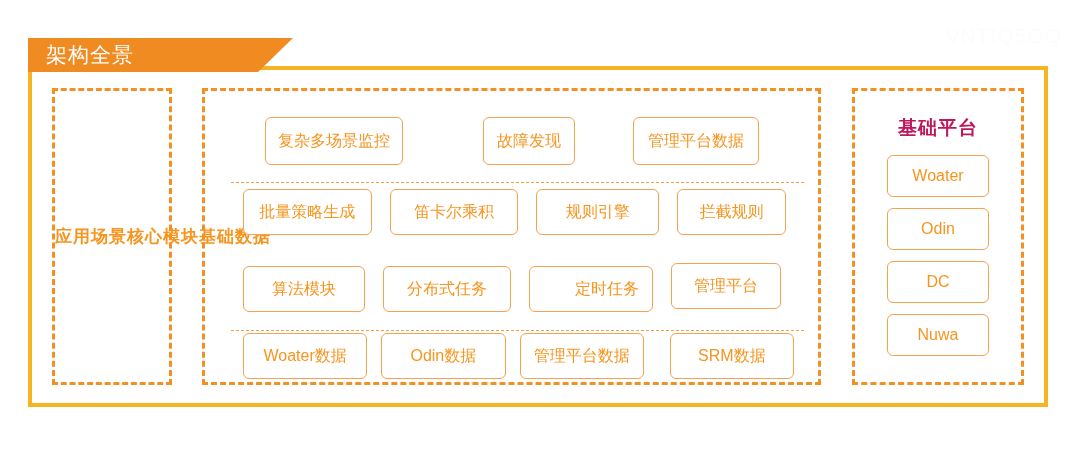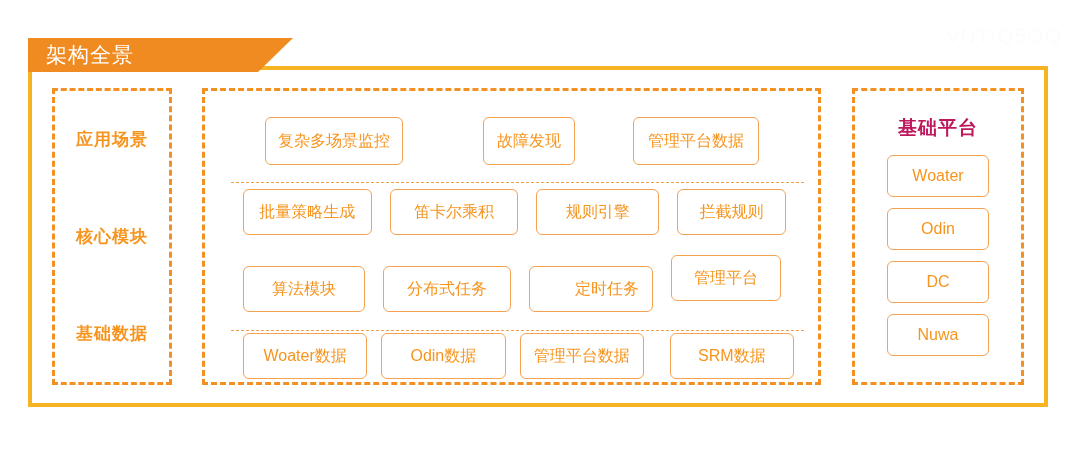--- a/index.html
+++ b/index.html
@@ -77,21 +77,21 @@
   
   .layer-col {
     position: absolute;
     left: 24px;
     top: 22px;
     width: 120px;
     height: 297px;
     border: 3px dashed #F29024;
     box-sizing: border-box;
     display: flex;
-    flex-direction: column;
+    flex-direction: row;
   }
   .layer-cell {
     flex: 1 1 0;
     display: flex;
     align-items: center;
     justify-content: center;
   }
   .layer-label {
     color: #F7941E;
     font-size: 17px;
@@ -157,21 +157,21 @@
 
   .band-core-a .chip { width: 130px; margin-right: 18px; }
   .band-core-a .chip:nth-child(1) { margin-left: 14px; }
   .band-core-a .chip:nth-child(3) { width: 124px; }
   .band-core-a .chip:nth-child(4) { width: 110px; margin-right: 8px; }
 
   .band-core-b .chip { width: 130px; margin-right: 18px; }
   .band-core-b .chip:nth-child(1) { margin-left: 14px; width: 122px; }
   .band-core-b .chip:nth-child(2) { width: 128px; }
   .band-core-b .chip:nth-child(3) { width: 124px; padding-left: 32px; }
-  .band-core-b .chip:nth-child(4) { width: 110px; margin-right: 0; align-self: flex-start; margin-top: 2px; }
+  .band-core-b .chip:nth-child(4) { width: 110px; margin-right: 0; align-self: flex-start; margin-top: 10px; }
 
   .band-data .chip { width: 134px; margin-right: 14px; }
   .band-data .chip:nth-child(1) { margin-left: 14px; }
   .band-data .chip:nth-child(4) { margin-right: 0; margin-left: 12px; }
 
   
   .platform-col {
     position: absolute;
     left: 824px;
     top: 22px;

